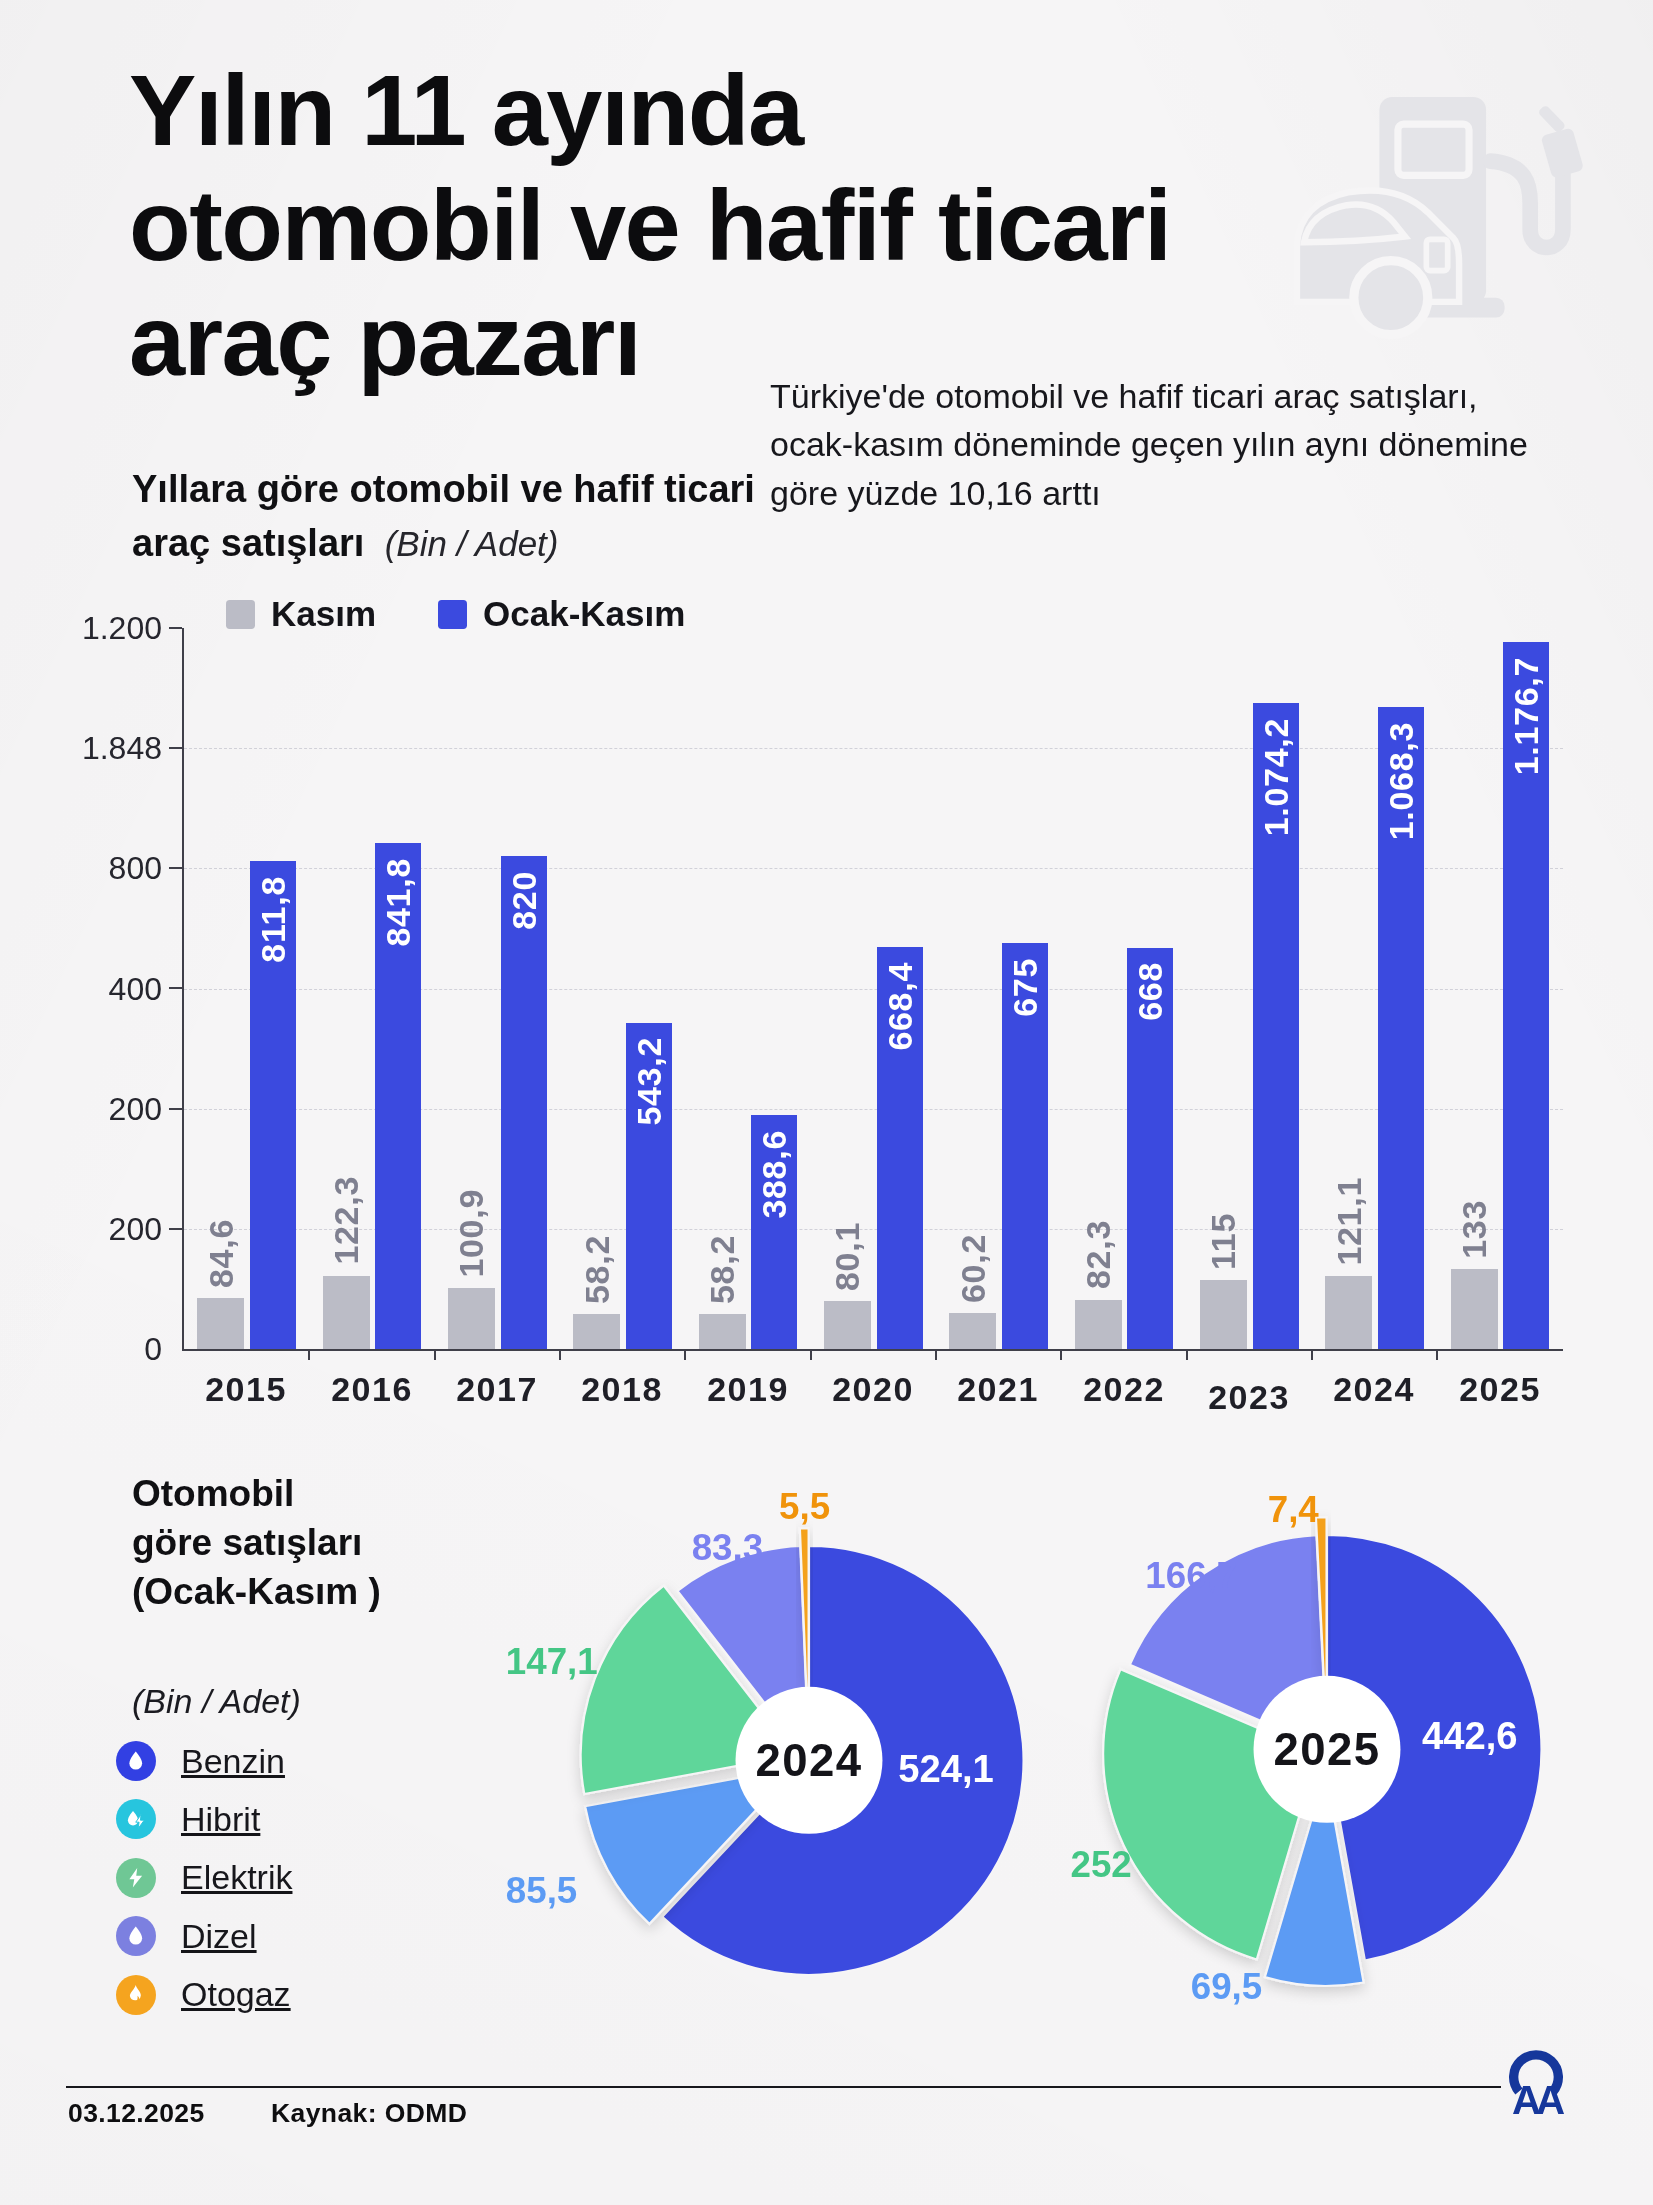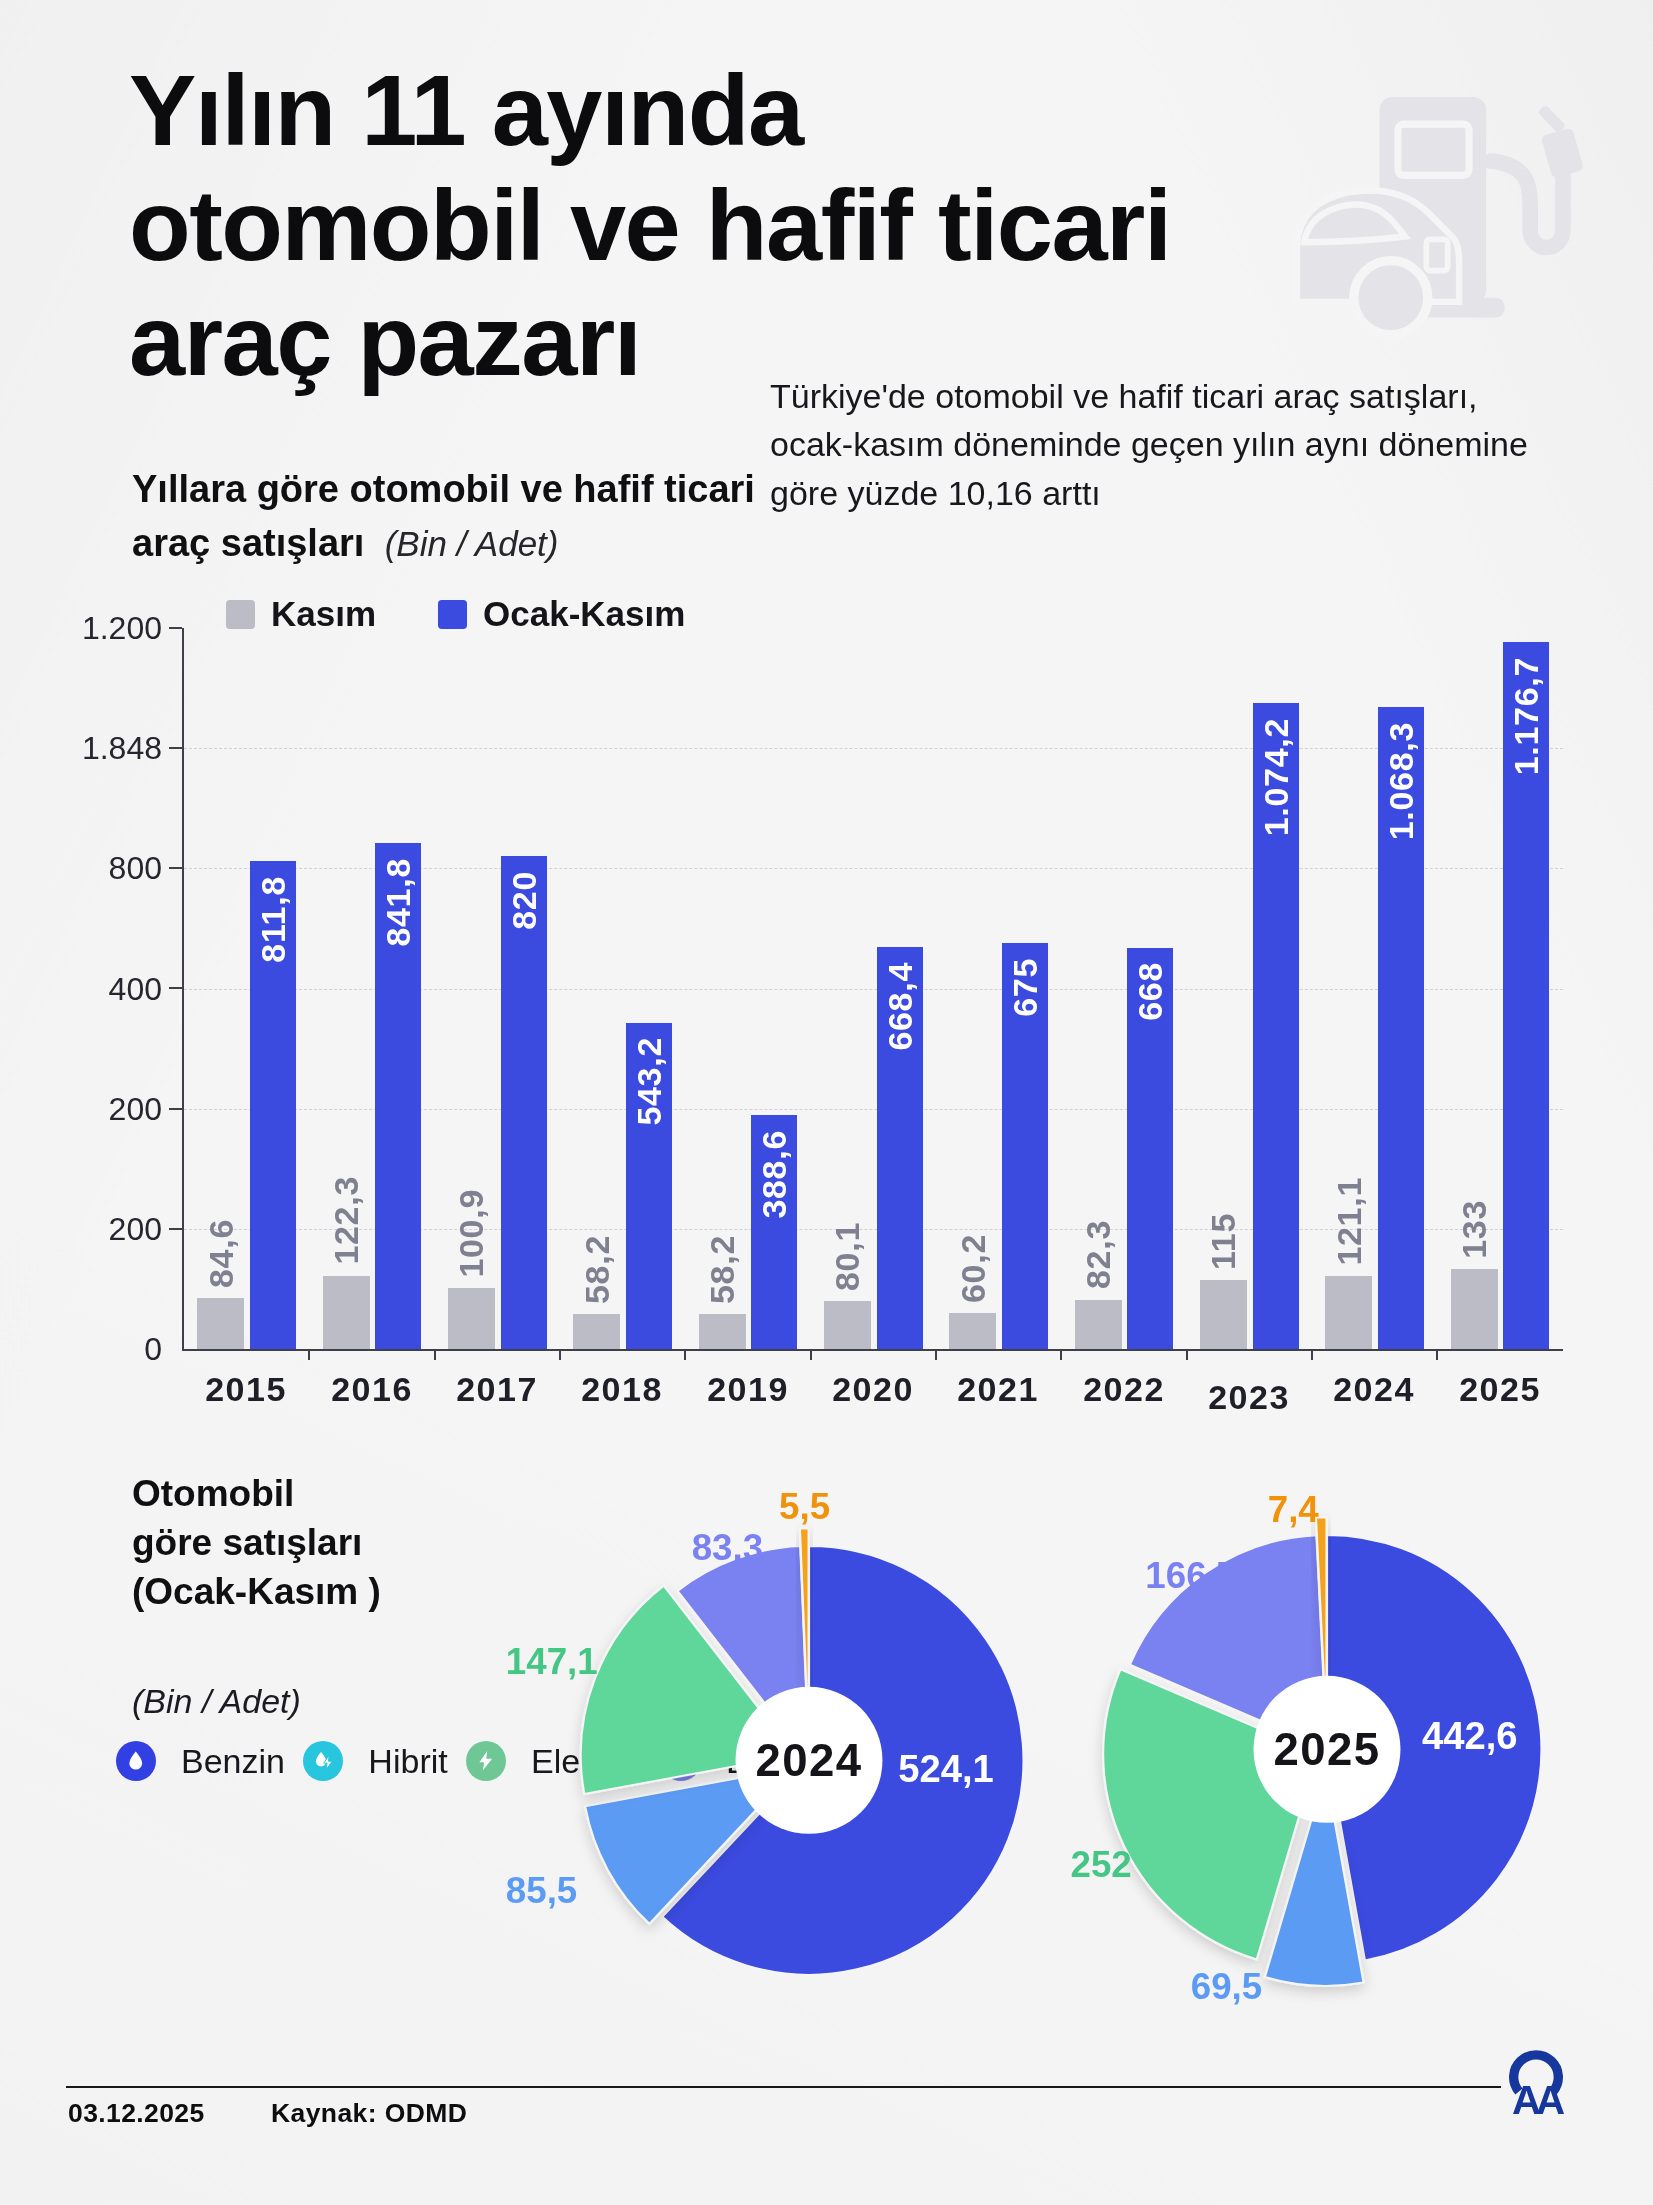--- a/index.html
+++ b/index.html
@@ -33,21 +33,21 @@
     font-weight:500;color:#26262E;white-space:nowrap;}
   .xtick{position:absolute;width:2.2px;height:11px;background:#3F3F49;top:721px;}
   .bar{position:absolute;bottom:0;}
   .vlabel{position:absolute;writing-mode:vertical-rl;transform:translateX(-50%) rotate(180deg);
     font-size:34px;font-weight:600;letter-spacing:0.7px;white-space:nowrap;}
   .yearlab{position:absolute;top:742px;transform:translateX(-50%);font-size:34px;
     font-weight:600;letter-spacing:1.5px;color:#1F1F27;}
   
   .pie-title{left:132px;top:1470px;font-size:37px;line-height:1.32;font-weight:700;color:#101013;}
   .pie-unit{left:132px;top:1682px;font-size:34px;font-style:italic;font-weight:500;color:#1B1B21;}
-  .fuel-legend{left:116px;top:1741px;display:flex;flex-direction:row;gap:18.4px;}
+  .fuel-legend{left:116px;top:1741px;display:flex;flex-direction:column;gap:18.4px;text-decoration:underline;}
   .fuel-item{display:flex;align-items:center;gap:25px;}
   .fuel-item .badge{width:40px;height:40px;border-radius:50%;display:flex;
     align-items:center;justify-content:center;flex-shrink:0;}
   .fuel-item .badge svg{width:23.5px;height:23.5px;}
   .fuel-item .flabel{font-size:34px;font-weight:500;color:#17171C;}
   .pie-svg{position:absolute;width:662px;height:698px;overflow:visible;}
   svg text{font-family:"Liberation Sans",sans-serif;}
   
   .footer-rule{left:66px;top:2086px;width:1435px;height:2.2px;background:#17171C;}
   .footer-date{left:68px;top:2098px;font-size:26.5px;font-weight:600;color:#0E0E10;letter-spacing:0.4px;}

